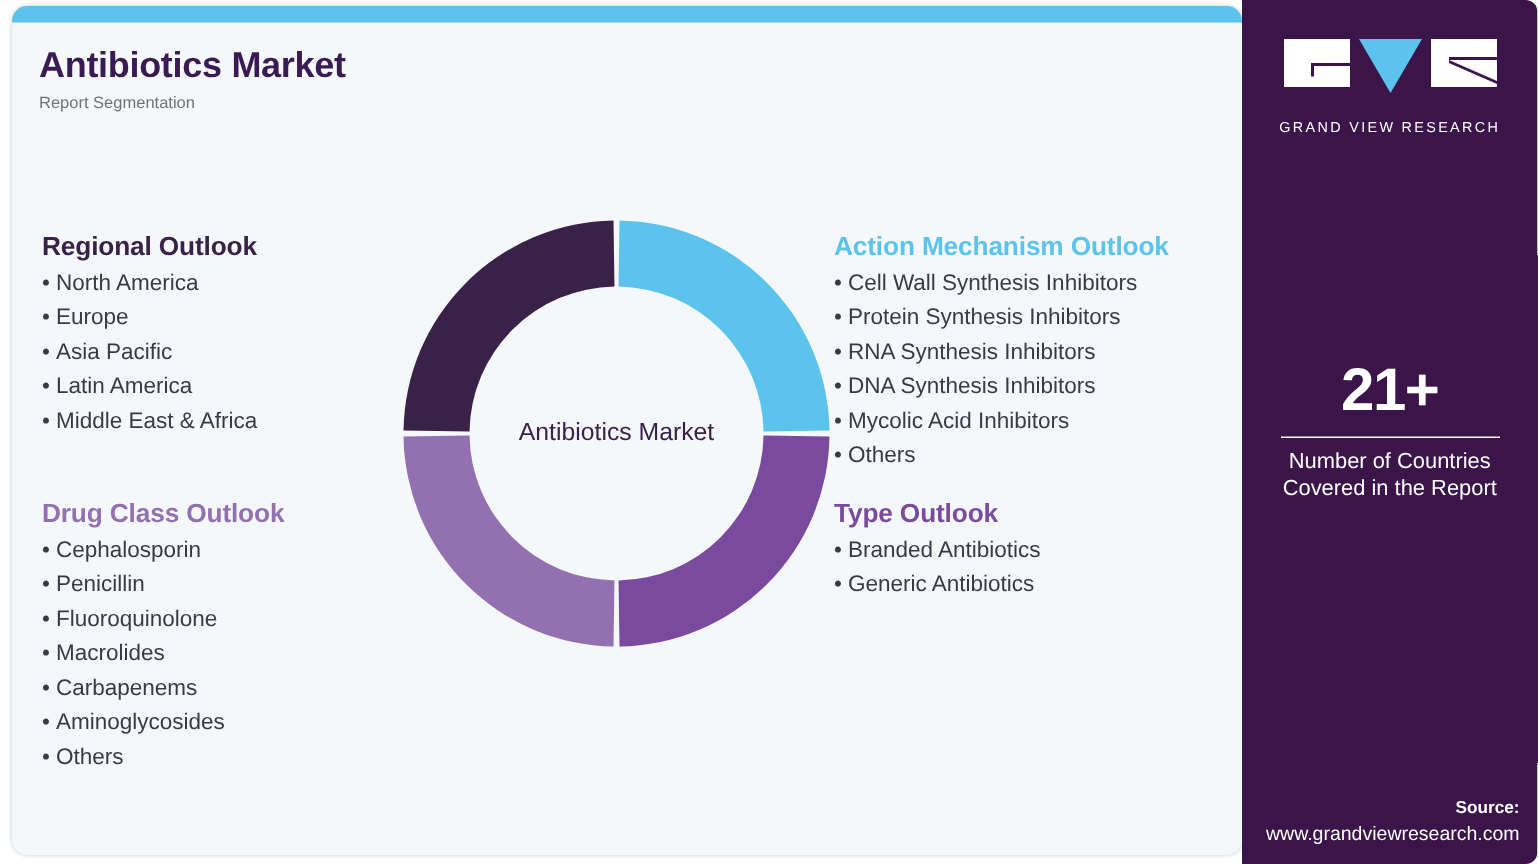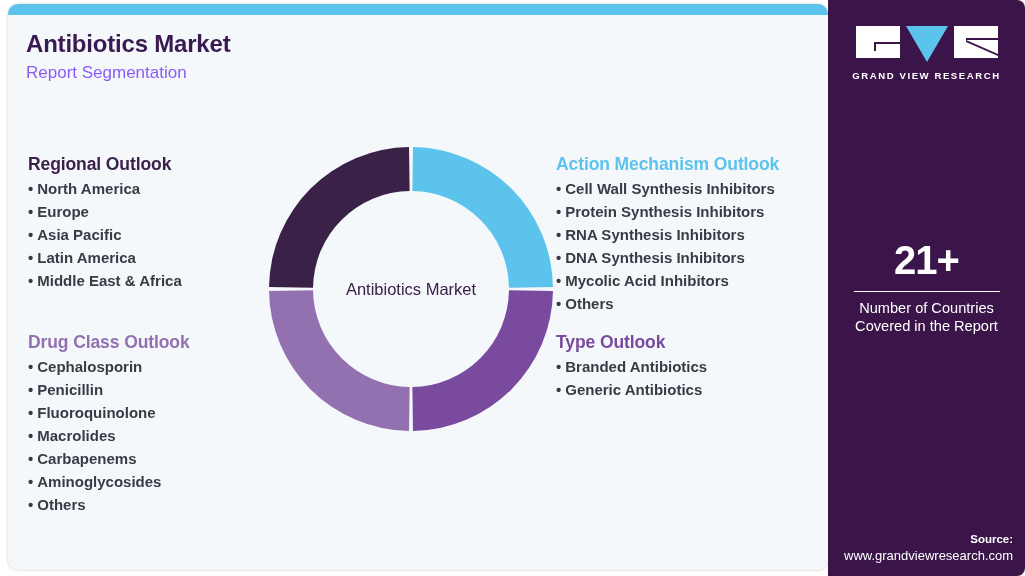--- a/index.html
+++ b/index.html
@@ -30,33 +30,33 @@
     left:0; top:0;
     width:100%; height:11px;
     background:#5bc3ec;
   }
   .title-block { position:absolute; left:18px; top:26px; }
   .report-title {
     font-size:24px; font-weight:bold; color:#3a1a52;
     letter-spacing:-0.2px;
   }
   .report-subtitle {
-    font-size:17px; color:#8b5cf6; margin-top:5px;
+    font-size:11px; color:#737373; margin-top:5px;
   }
 
   
   .outlook { position:absolute; }
   .outlook h3 {
     font-size:17.5px; font-weight:bold; margin-bottom:3px;
     letter-spacing:-0.1px;
   }
   .outlook ul { list-style:none; }
   .outlook li {
     font-size:15px; color:#3a3a46;
-    line-height:1.53; white-space:nowrap;font-weight:bold;
+    line-height:1.53; white-space:nowrap;
   }
   .outlook li .bullet { margin-right:4px; }
 
   #outlook-regional    { left:20px;  top:150px; }
   #outlook-drugclass   { left:20px;  top:328px; }
   #outlook-action      { left:548px; top:150px; }
   #outlook-type        { left:548px; top:328px; }
 
   #outlook-regional  h3 { color:#3a2148; }
   #outlook-drugclass h3 { color:#9370b0; }
@@ -88,23 +88,23 @@
     border-radius:0 8px 8px 0;
   }
   .logo-block {
     position:absolute; left:0; right:0; top:24px;
     text-align:center;
   }
   .logo-mark {
     display:block; margin:0 auto;
   }
   .logo-wordmark {
-    margin-top:8px;
+    margin-top:18px;
     font-size:9.6px;
-    font-weight:bold;
+    font-weight:normal;
     letter-spacing:1.55px;
     color:#ffffff;
   }
   .stat-block {
     position:absolute; left:0; right:0; top:238px;
     text-align:center; color:#ffffff;
   }
   .stat-value {
     font-size:40px; font-weight:bold; letter-spacing:-1px;
   }

